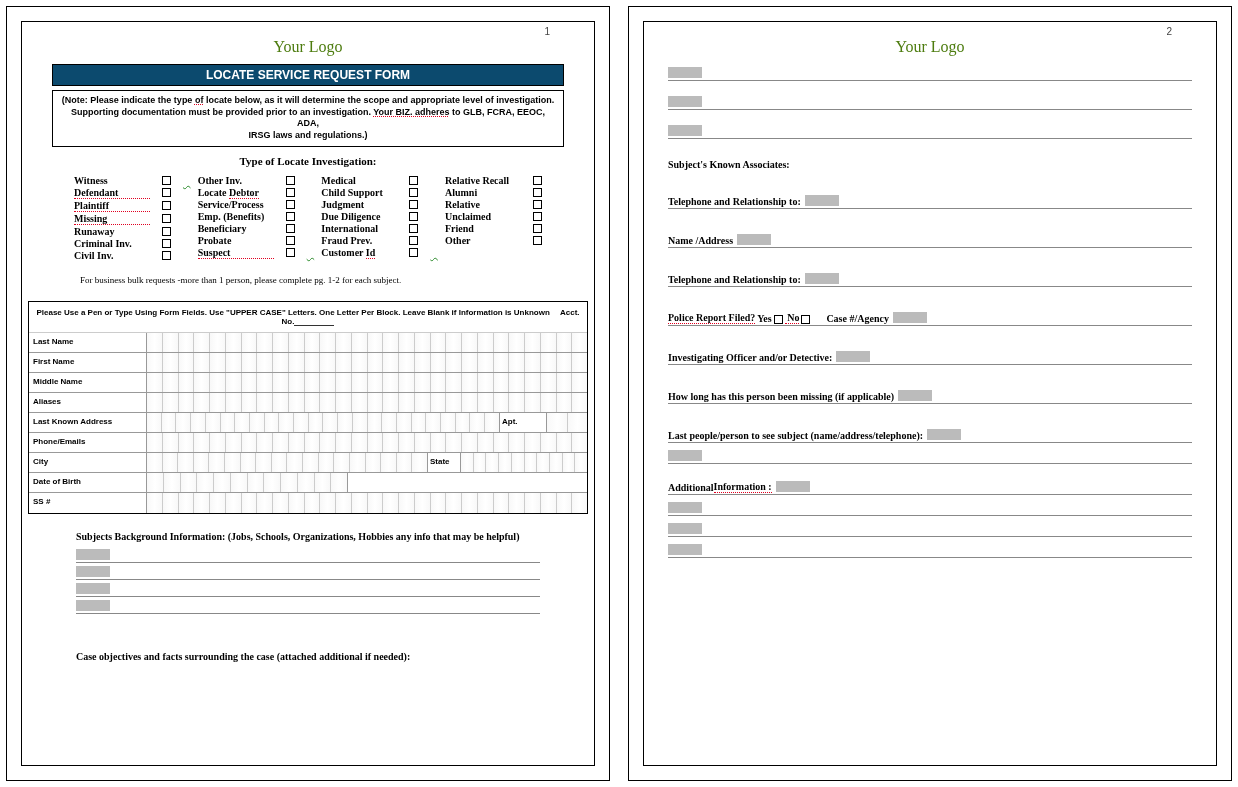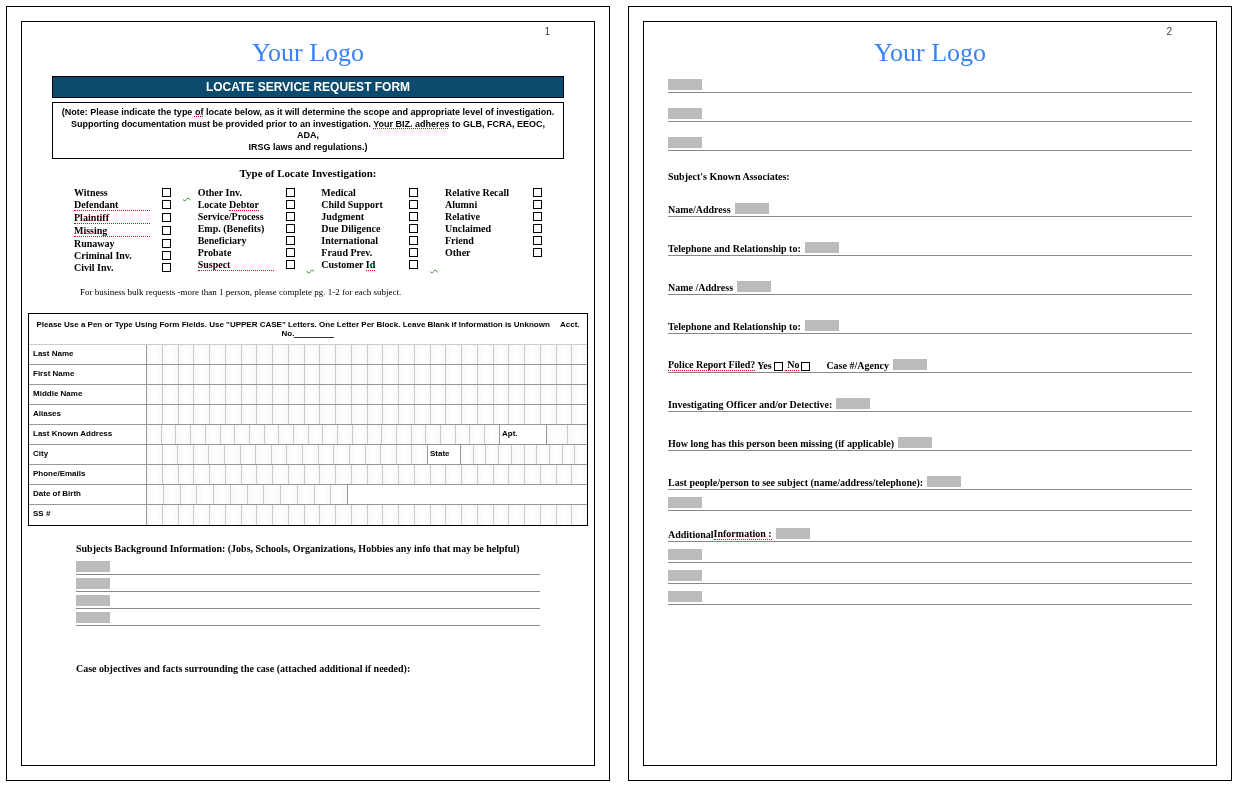--- a/index.html
+++ b/index.html
@@ -28,22 +28,22 @@
   .page-num {
     position: absolute;
     top: 4px;
     right: 44px;
     font-size: 10px;
     color: #444;
     font-family: Arial, sans-serif;
   }
   .logo {
     text-align: center;
-    font-size: 26px;
-    color: #3b82f6;
+    font-size: 16px;
+    color: #4d7c0f;
     font-family: "Times New Roman", serif;
     margin: 2px 0 8px;
   }
   .title-bar {
     background: #0c4a6e;
     text-align: center;
     color: #fff;
     font-family: Arial, sans-serif;
     font-weight: bold;
     font-size: 12px;
@@ -479,20 +479,53 @@
             <div class="cell"></div>
             <div class="cell"></div>
           </div>
         <div class="apt-lbl">Apt.</div>
         <div class="cells" style="flex:0 0 40px" id="cells-5b">
             <div class="cell"></div>
             <div class="cell"></div>
           </div>
       </div>
       <div class="form-row">
+        <div class="label">Phone/Emails</div>
+        <div class="cells" id="cells-7">
+            <div class="cell"></div>
+            <div class="cell"></div>
+            <div class="cell"></div>
+            <div class="cell"></div>
+            <div class="cell"></div>
+            <div class="cell"></div>
+            <div class="cell"></div>
+            <div class="cell"></div>
+            <div class="cell"></div>
+            <div class="cell"></div>
+            <div class="cell"></div>
+            <div class="cell"></div>
+            <div class="cell"></div>
+            <div class="cell"></div>
+            <div class="cell"></div>
+            <div class="cell"></div>
+            <div class="cell"></div>
+            <div class="cell"></div>
+            <div class="cell"></div>
+            <div class="cell"></div>
+            <div class="cell"></div>
+            <div class="cell"></div>
+            <div class="cell"></div>
+            <div class="cell"></div>
+            <div class="cell"></div>
+            <div class="cell"></div>
+            <div class="cell"></div>
+            <div class="cell"></div>
+          </div>
+      </div>
+      <div class="form-row">
         <div class="label">City</div>
         <div class="cells" style="flex:0 0 280px" id="cells-6a">
             <div class="cell"></div>
             <div class="cell"></div>
             <div class="cell"></div>
             <div class="cell"></div>
             <div class="cell"></div>
             <div class="cell"></div>
             <div class="cell"></div>
             <div class="cell"></div>
@@ -502,53 +535,20 @@
             <div class="cell"></div>
             <div class="cell"></div>
             <div class="cell"></div>
             <div class="cell"></div>
             <div class="cell"></div>
             <div class="cell"></div>
             <div class="cell"></div>
           </div>
         <div class="state-lbl">State</div>
         <div class="cells" id="cells-6b">
-            <div class="cell"></div>
-            <div class="cell"></div>
-            <div class="cell"></div>
-            <div class="cell"></div>
-            <div class="cell"></div>
-            <div class="cell"></div>
-            <div class="cell"></div>
-            <div class="cell"></div>
-            <div class="cell"></div>
-            <div class="cell"></div>
-          </div>
-      </div>
-      <div class="form-row">
-        <div class="label">Phone/Emails</div>
-        <div class="cells" id="cells-7">
-            <div class="cell"></div>
-            <div class="cell"></div>
-            <div class="cell"></div>
-            <div class="cell"></div>
-            <div class="cell"></div>
-            <div class="cell"></div>
-            <div class="cell"></div>
-            <div class="cell"></div>
-            <div class="cell"></div>
-            <div class="cell"></div>
-            <div class="cell"></div>
-            <div class="cell"></div>
-            <div class="cell"></div>
-            <div class="cell"></div>
-            <div class="cell"></div>
-            <div class="cell"></div>
-            <div class="cell"></div>
-            <div class="cell"></div>
             <div class="cell"></div>
             <div class="cell"></div>
             <div class="cell"></div>
             <div class="cell"></div>
             <div class="cell"></div>
             <div class="cell"></div>
             <div class="cell"></div>
             <div class="cell"></div>
             <div class="cell"></div>
             <div class="cell"></div>
@@ -637,24 +637,20 @@
       <div class="p2-line" style="margin-top:12px">
           <span class="graybox"></span>
         </div>
       <div class="p2-line" style="margin-top:12px">
           <span class="graybox"></span>
         </div>
     </div>
 
     <div class="p2-section">Subject's Known Associates:</div>
 
-    <div class="p2-line" style="margin-top:8px">
-      <span class="p2-label">Name/Address</span>&nbsp;
-      <span class="graybox"></span>
-    </div>
     <div class="p2-line" style="margin-top:16px">
       <span class="p2-label">Telephone and Relationship to:</span>&nbsp;
       <span class="graybox"></span>
     </div>
     <div class="p2-line" style="margin-top:16px">
       <span class="p2-label">Name /Address</span>&nbsp;
       <span class="graybox"></span>
     </div>
     <div class="p2-line" style="margin-top:16px">
       <span class="p2-label">Telephone and Relationship to:</span>&nbsp;

